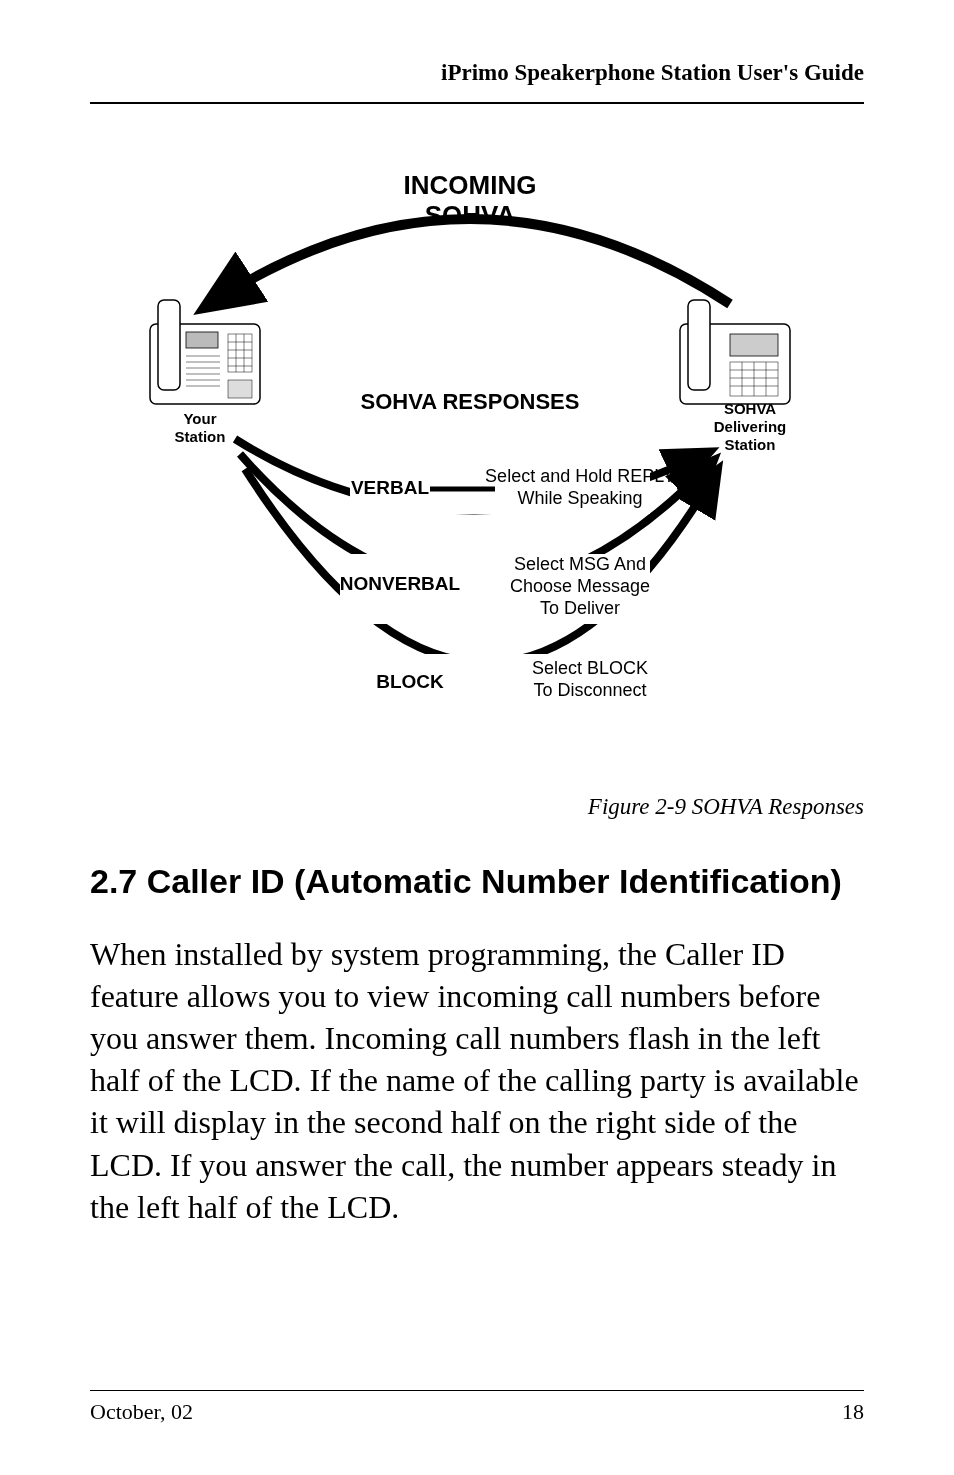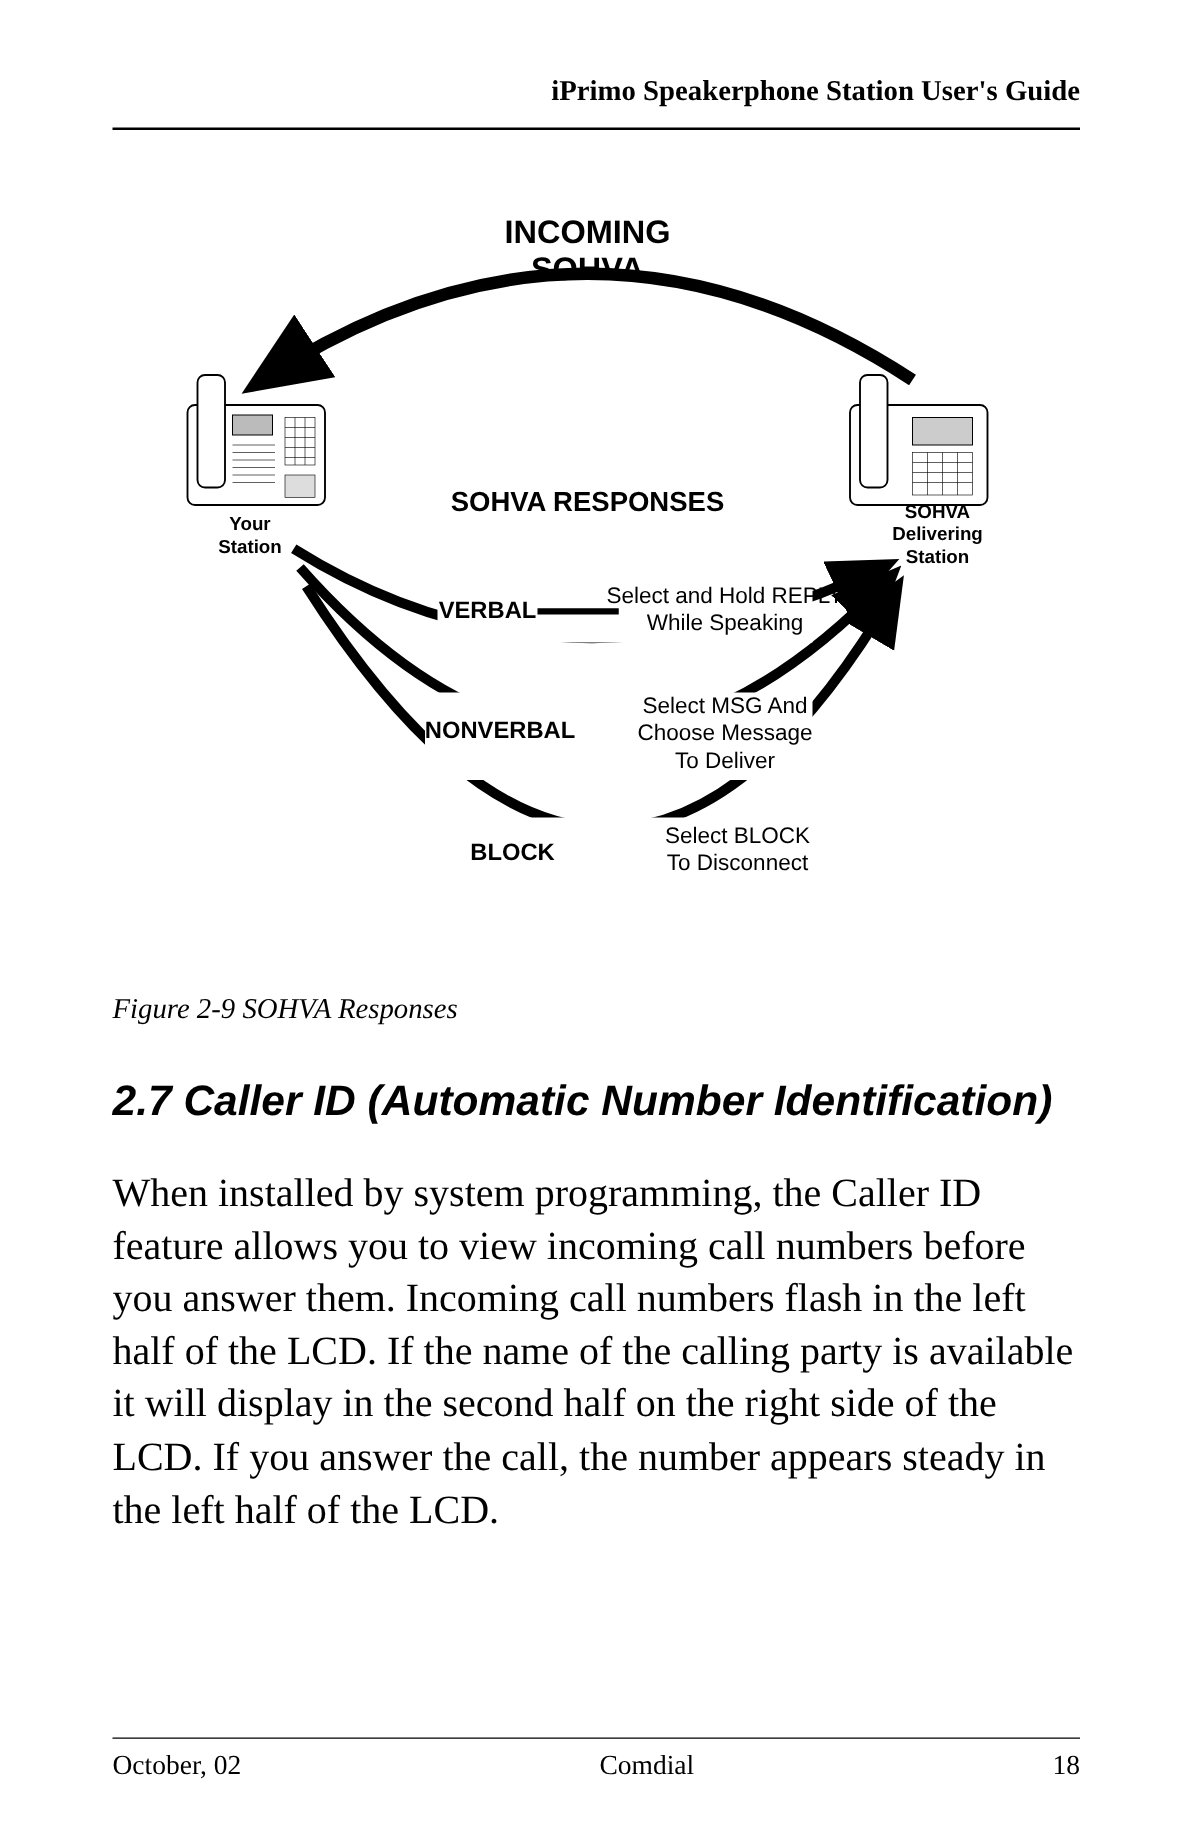--- a/index.html
+++ b/index.html
@@ -22,33 +22,32 @@
     font-size: 23px;
     text-align: right;
   }
   .figure-area {
     width: 100%;
     display: flex;
     justify-content: flex-start;
     margin-top: 20px;
   }
   .figure-caption {
-    text-align: left;
+    text-align: right;
     font-style: italic;
     font-size: 23px;
     margin-top: 20px;
     margin-bottom: 40px;
   }
   .section-heading {
     font-family: Arial, Helvetica, sans-serif;
     font-weight: bold;
     font-size: 34px;
     line-height: 1.25;
     margin-bottom: 30px;
-    font-style: italic;
   }
   .body-text {
     font-size: 32px;
     line-height: 1.32;
   }
   .footer {
     position: absolute;
     left: 90px;
     right: 90px;
     bottom: 50px;
@@ -163,15 +162,14 @@
 </div>
 
 <div class="figure-caption">Figure 2-9  SOHVA Responses</div>
 
 <h2 class="section-heading">2.7  Caller ID (Automatic Number Identification)</h2>
 
 <p class="body-text">When installed by system programming, the Caller ID feature allows you to view incoming call numbers before you answer them. Incoming call numbers flash in the left half of the LCD. If the name of the calling party is available it will display in the second half on the right side of the LCD. If you answer the call, the number appears steady in the left half of the LCD.</p>
 
 <div class="footer">
   <span class="footer-left">October, 02</span>
-  <span class="footer-center">Comdial</span>
   <span class="footer-right">18</span>
 </div>
 
 </body></html>

